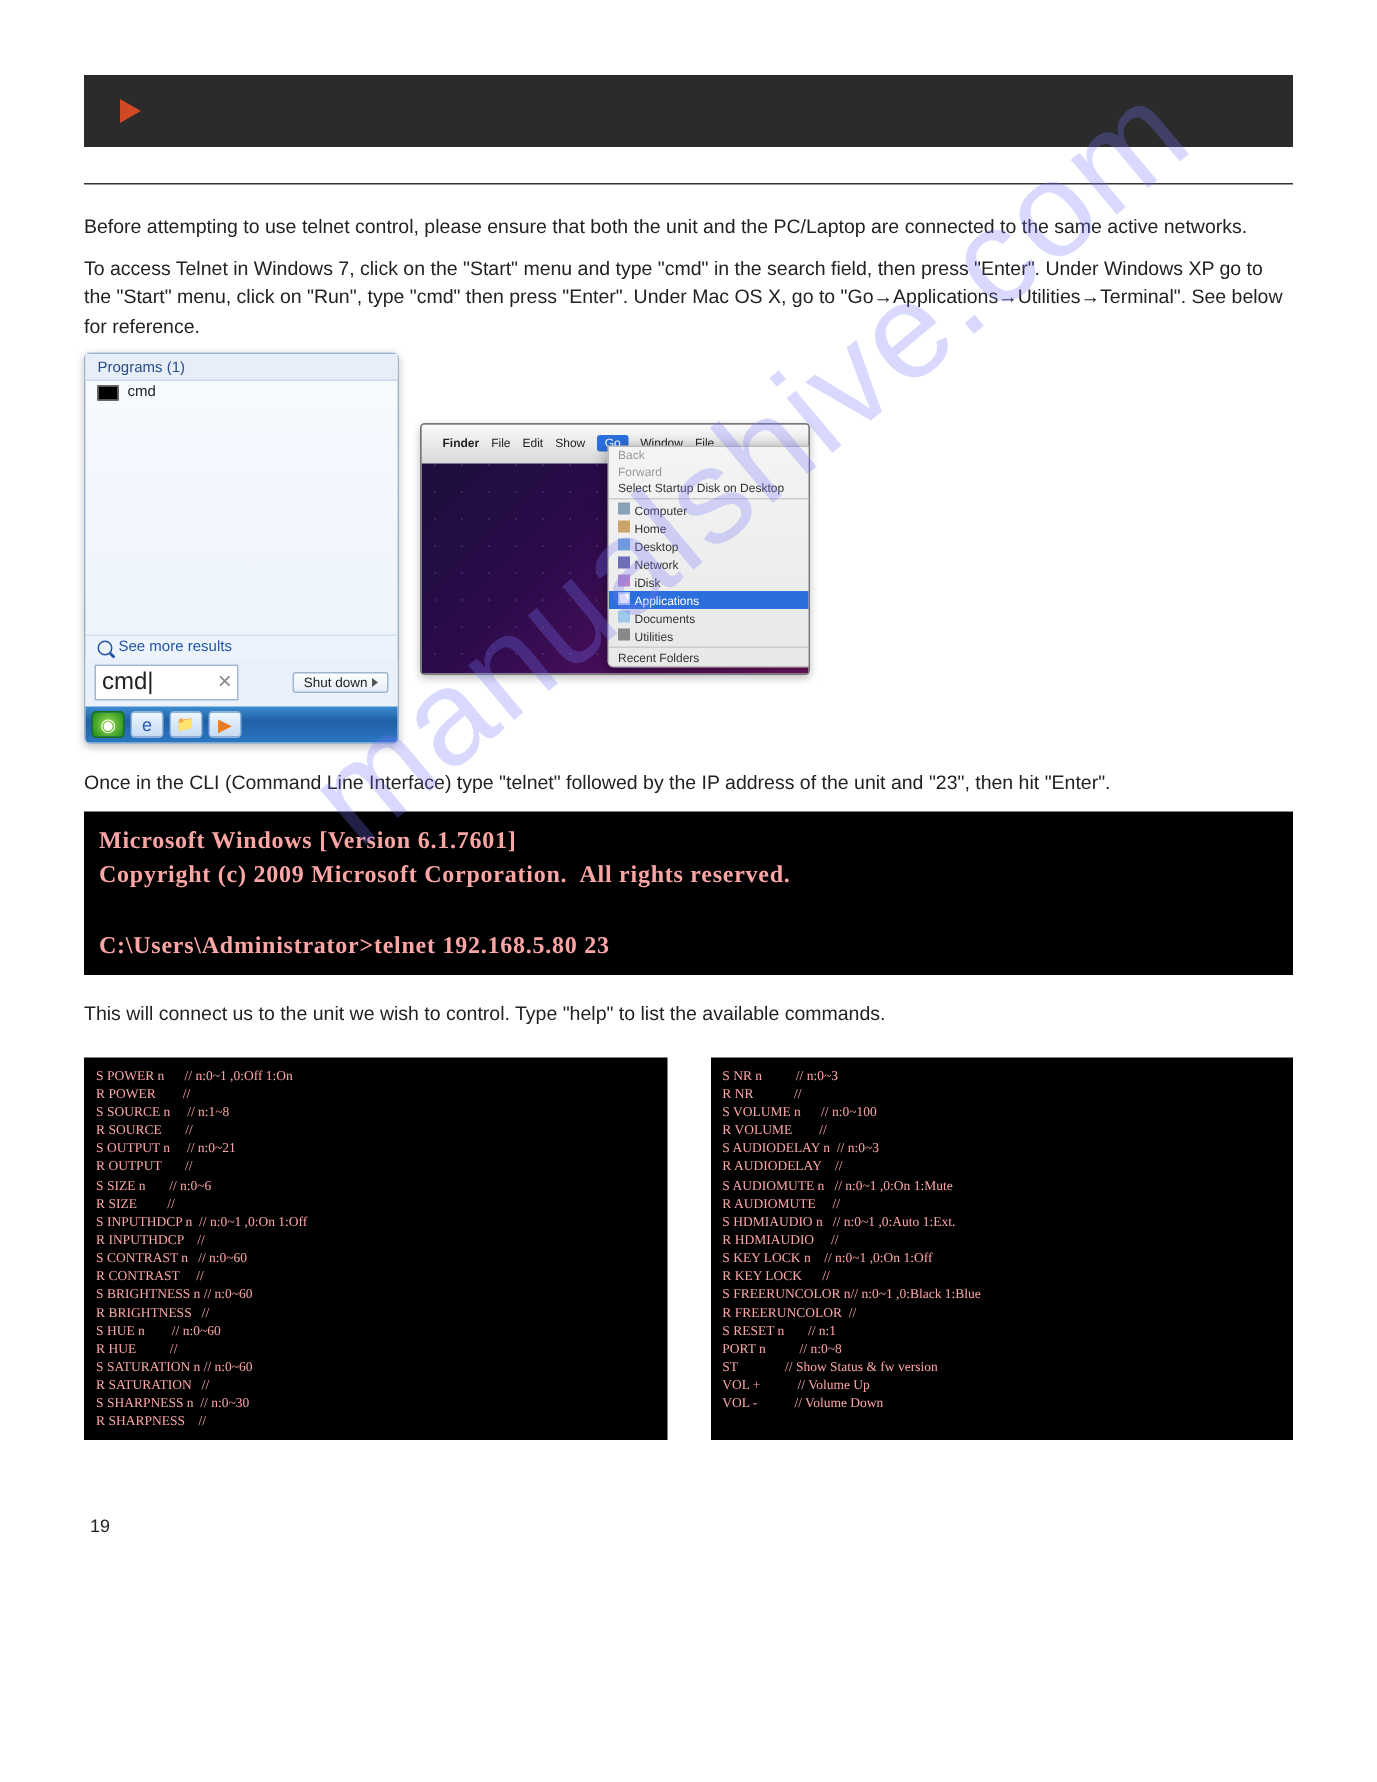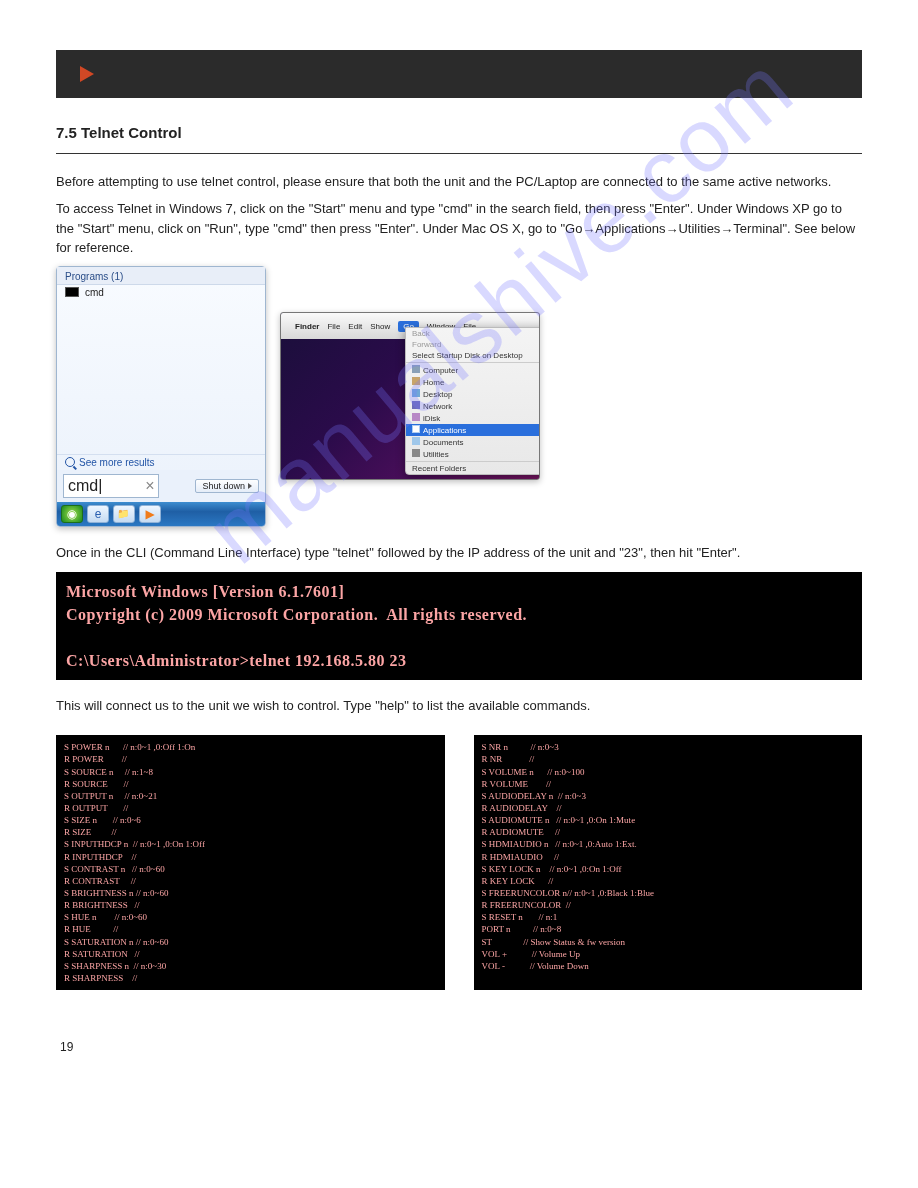--- a/index.html
+++ b/index.html
@@ -104,21 +104,20 @@
 <body>
 
 <div class="page">
   <div class="watermark">manualshive.com</div>
 
   <div class="top-bar">
     <div class="play-icon"></div>
   </div>
 
   <div class="section-body">
-    <p style="font-weight:bold; font-size:15px;">7.5 Telnet Control</p>
     <hr class="hr-line">
     <p>Before attempting to use telnet control, please ensure that both the unit and the PC/Laptop are connected to the same active networks.</p>
     <p>To access Telnet in Windows 7, click on the "Start" menu and type "cmd" in the search field, then press "Enter". Under Windows XP go to the "Start" menu, click on "Run", type "cmd" then press "Enter". Under Mac OS X, go to "Go→Applications→Utilities→Terminal". See below for reference.</p>
   </div>
 
   <div class="screenshots-row">
 
     <div class="win7-startmenu">
       <div class="win7-programs-hdr">Programs (1)</div>
       <div class="win7-cmd-row">

